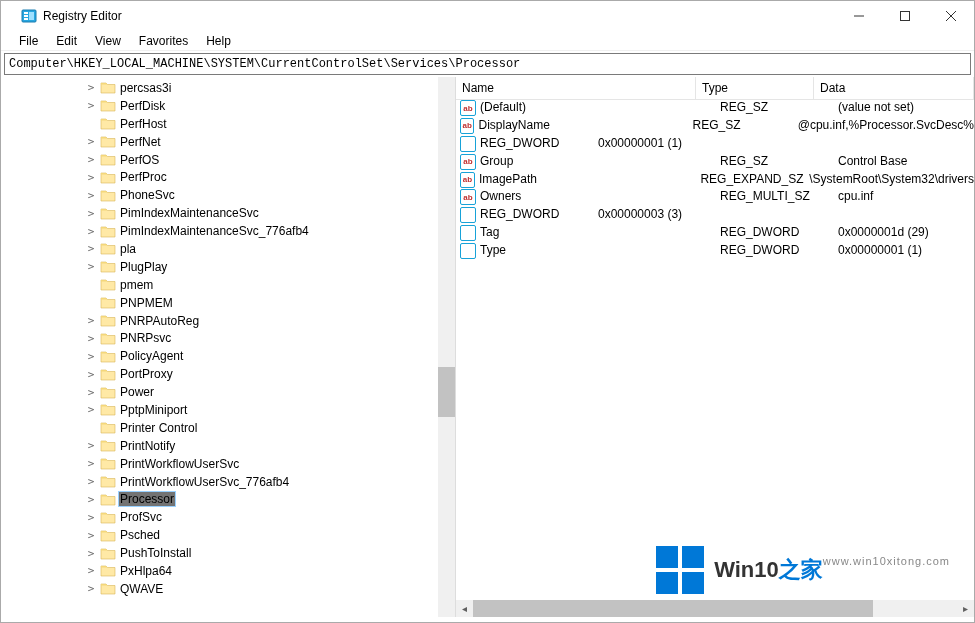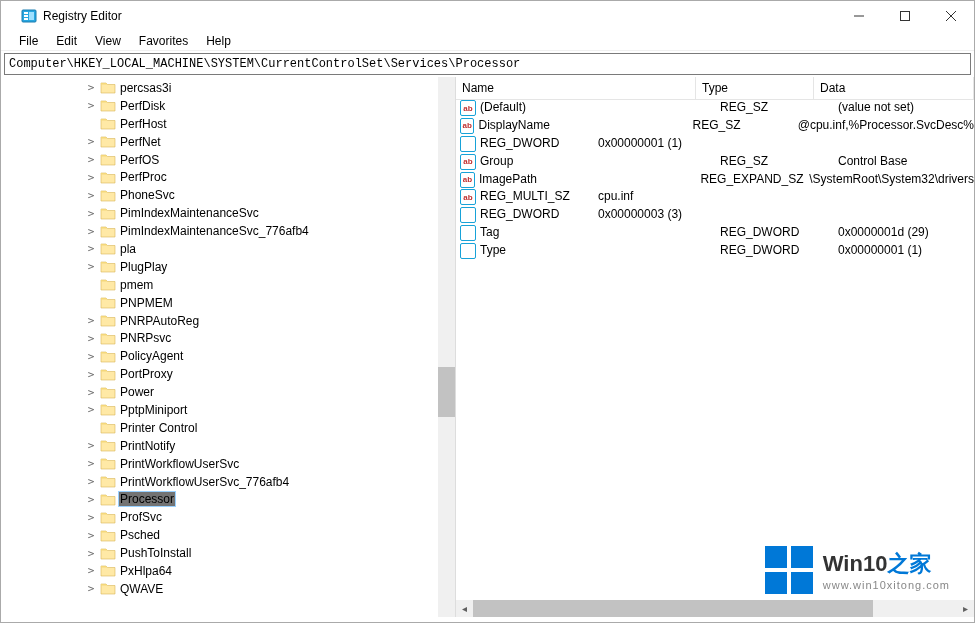--- a/index.html
+++ b/index.html
@@ -38,21 +38,21 @@
 .vicon.bin div { height:2px; background:#17a2d8; }
 .col-name { width:240px; font-size:12px; }
 .col-type { width:118px; font-size:12px; }
 .col-data { flex:1; font-size:12px; white-space:nowrap; }
 .hscroll { position:absolute; bottom:0; left:0; right:0; height:17px; background:#f0f0f0; display:flex; align-items:center; }
 .hscroll .arrow { width:17px; height:17px; display:flex; align-items:center; justify-content:center; color:#606060; font-size:10px; }
 .hthumb { position:absolute; left:17px; width:400px; height:17px; background:#c2c2c2; }
 .watermark { position:absolute; right:24px; bottom:28px; display:flex; align-items:center; gap:10px; }
 .wmlogo { width:48px; height:48px; display:grid; grid-template-columns:1fr 1fr; grid-template-rows:1fr 1fr; gap:4px; }
 .wmlogo div { background:#0078d7; }
-.wmtext { display:flex; flex-direction:column; }
+.wmtext { display:flex; }
 .wmline1 { font-size:22px; font-weight:600; color:#333; }
 .wmline1 .zh { color:#0078d7; }
 .wmline2 { font-size:11px; color:#888; letter-spacing:1px; }
 </style>
 </head>
 <body>
 
 <div class="titlebar">
   <span class="ticon">
     <svg viewBox="0 0 16 16">
@@ -381,20 +381,21 @@
             <span>ab</span>
           </span>
           <span class="col-name">ImagePath</span>
           <span class="col-type">REG_EXPAND_SZ</span>
           <span class="col-data">\SystemRoot\System32\drivers</span>
         </div>
         <div class="listrow">
           <span class="vicon ab">
             <span>ab</span>
           </span>
+          <span class="col-name">Owners</span>
           <span class="col-type">REG_MULTI_SZ</span>
           <span class="col-data">cpu.inf</span>
         </div>
         <div class="listrow">
           <span class="vicon bin">
             <div></div>
             <div></div>
             <div></div>
           </span>
           <span class="col-type">REG_DWORD</span>

